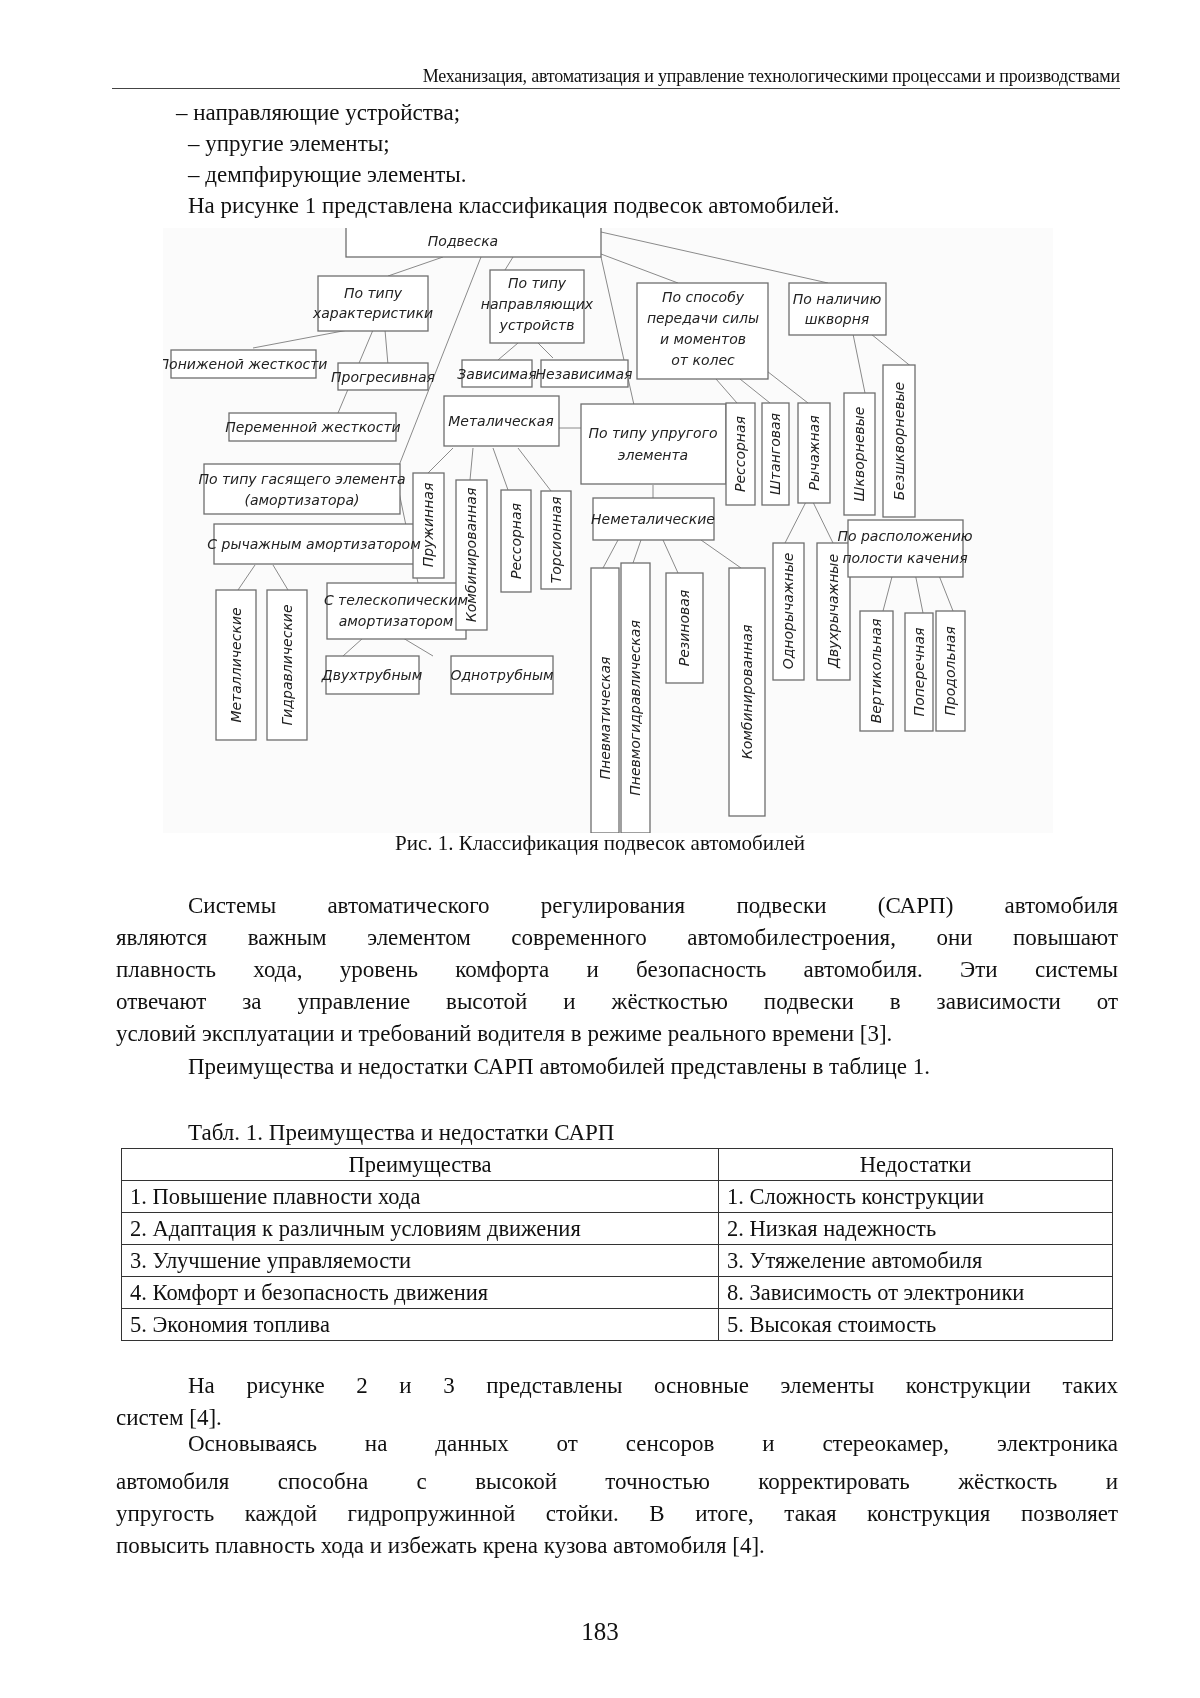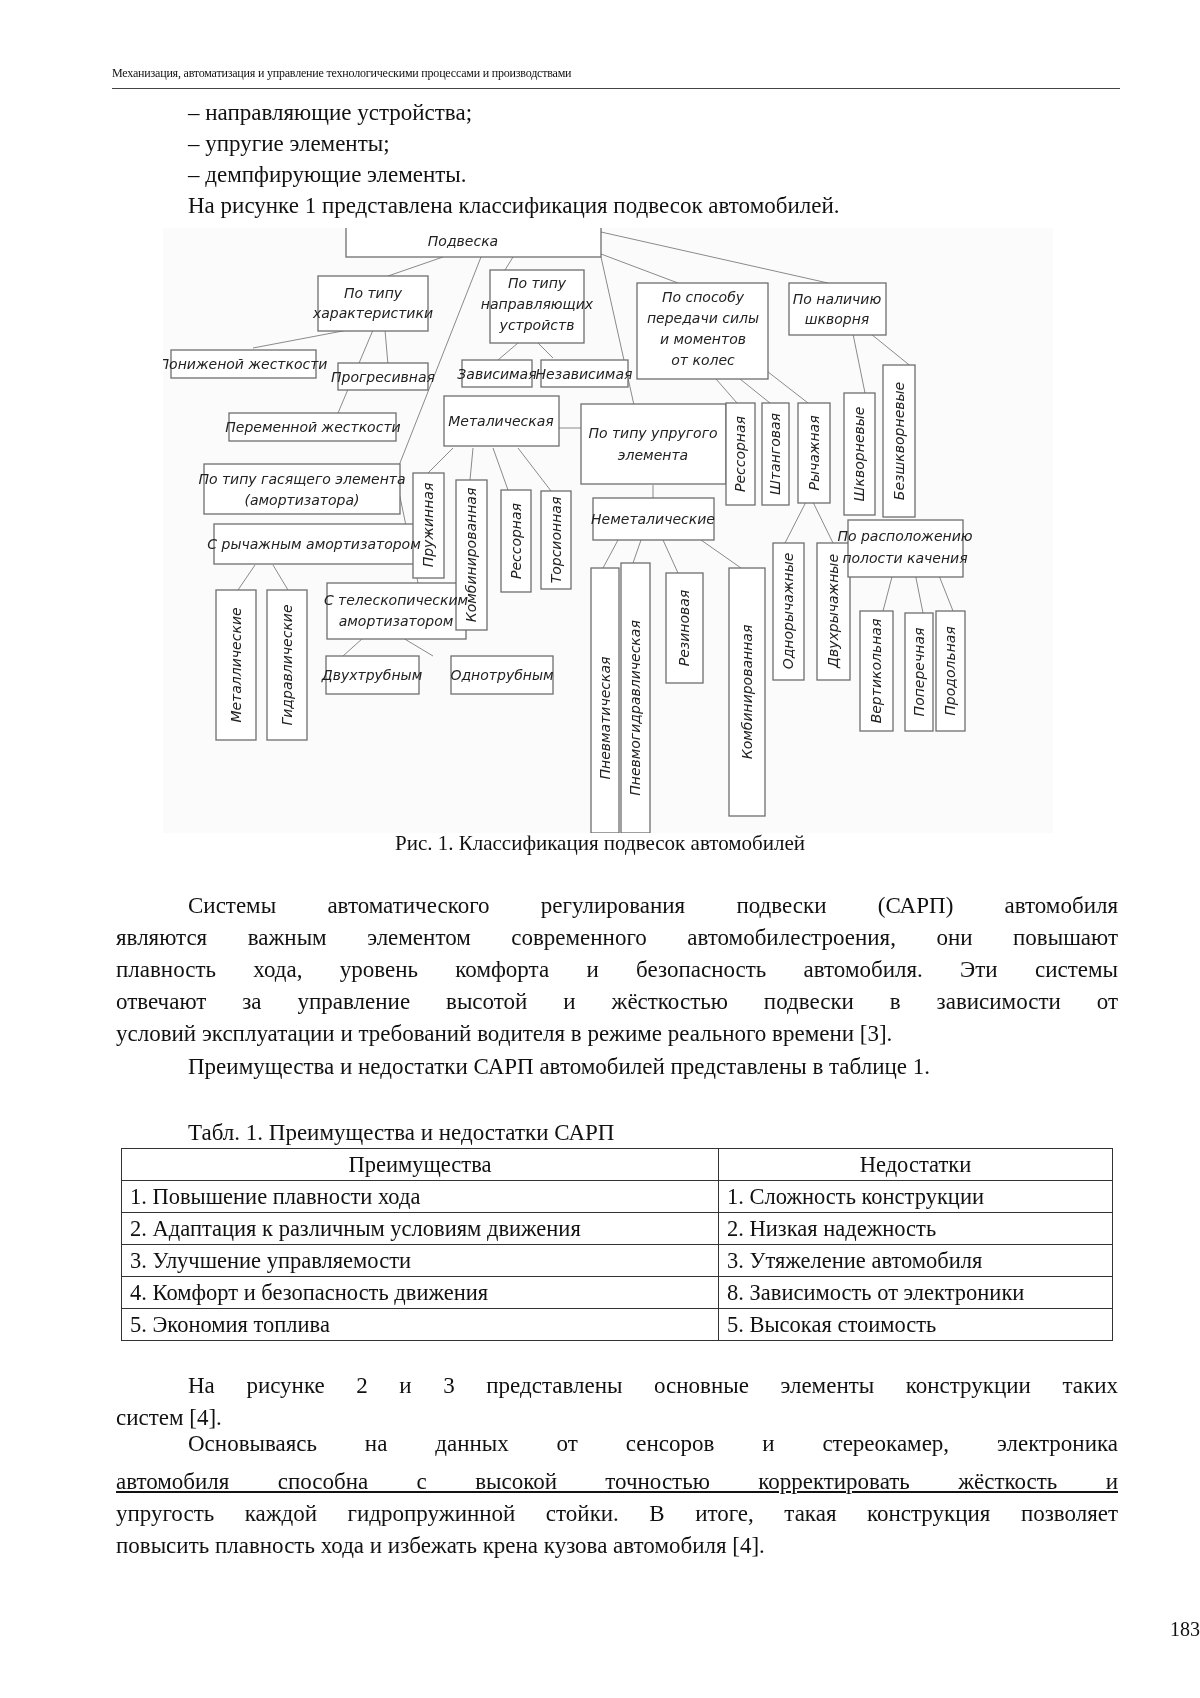--- a/index.html
+++ b/index.html
@@ -1,46 +1,46 @@
 <!DOCTYPE html>
 <html><head>
 <meta charset="utf-8">
 <style>
   html, body { margin: 0; padding: 0; background: #ffffff; }
   body { width: 1200px; height: 1698px; position: relative; overflow: hidden;
          font-family: "Liberation Serif", "DejaVu Serif", serif; color: #111; }
-  .header { position: absolute; left: 112px; top: 66px; width: 1008px; text-align: left;
-            font-size: 12px; letter-spacing: -0.2px; }
+  .header { position: absolute; left: 112px; top: 66px; width: 1008px; text-align: right;
+            font-size: 18px; letter-spacing: -0.2px; }
   .header-rule { position: absolute; left: 112px; top: 88px; width: 1008px; height: 0;
                  border-top: 1.5px solid #444; }
   .line { position: absolute; font-size: 23px; white-space: nowrap; line-height: 30px; }
   .just { position: absolute; left: 116px; width: 1002px; font-size: 23px; line-height: 32px;
           text-align: justify; text-align-last: justify; white-space: normal; }
   .just.last { text-align-last: left; }
   .indent { text-indent: 72px; }
   .figure { position: absolute; left: 163px; top: 228px; width: 890px; height: 605px; background: #fbfbfb; }
   .figure svg { position: absolute; left: 0; top: 0; }
   .caption { position: absolute; left: 0; width: 1200px; top: 831px; text-align: center; font-size: 21px; }
   .table-title { position: absolute; left: 188px; top: 1120px; font-size: 23px; }
   table.tbl { position: absolute; left: 121px; top: 1148px; width: 992px; border-collapse: collapse;
               font-size: 22.5px; }
   table.tbl td, table.tbl th { border: 1.5px solid #333; padding: 0 8px; height: 31px; font-weight: normal;
                                white-space: nowrap; }
   table.tbl th { text-align: center; }
   table.tbl td.c1 { width: 580px; }
-  .page-number { position: absolute; left: 0; width: 1200px; top: 1618px; text-align: right; font-size: 20px; }
+  .page-number { position: absolute; left: 0; width: 1200px; top: 1618px; text-align: center; font-size: 25px; }
   .dtext { font-family: "DejaVu Sans", "Liberation Sans", sans-serif; font-style: italic; font-size: 14px; fill: #222; }
 </style>
 </head>
 <body>
 
 <div class="header">Механизация, автоматизация и управление технологическими процессами и производствами</div>
 <div class="header-rule"></div>
 
-<div class="line" style="left:188px; top:98px;">– направляющие устройства;</div>
+<div class="line" style="left:176px; top:98px;">– направляющие устройства;</div>
 <div class="line" style="left:188px; top:129px;">– упругие элементы;</div>
 <div class="line" style="left:188px; top:160px;">– демпфирующие элементы.</div>
 <div class="line" style="left:188px; top:191px;text-align:center;">На рисунке 1 представлена классификация подвесок автомобилей.</div>
 
 <div class="figure">
 <svg width="890" height="605" viewBox="0 0 890 605" xmlns="http://www.w3.org/2000/svg">
   <g stroke="#8a8a8a" stroke-width="1" fill="none">
 
     <line x1="280" y1="29" x2="225" y2="48"></line>
     <line x1="318" y1="29" x2="235" y2="240"></line>
@@ -224,17 +224,17 @@
     <td class="c1">5. Экономия топлива</td>
     <td>5. Высокая стоимость</td>
   </tr>
 </tbody>
   </table>
 
 <div class="just indent" style="top:1370px;">На рисунке 2 и 3 представлены основные элементы конструкции таких</div>
 <div class="just last" style="top:1402px;">систем [4].</div>
 
 <div class="just indent" style="top:1428px;">Основываясь на данных от сенсоров и стереокамер, электроника</div>
-<div class="just" style="top:1466px;text-decoration:underline;">автомобиля способна с высокой точностью корректировать жёсткость и</div>
+<div class="just" style="top:1466px;">автомобиля способна с высокой точностью корректировать жёсткость и</div>
 <div class="just" style="top:1498px;">упругость каждой гидропружинной стойки. В итоге, такая конструкция позволяет</div>
 <div class="just last" style="top:1530px;">повысить плавность хода и избежать крена кузова автомобиля [4].</div>
 
 <div class="page-number">183</div>
 
 </body></html>

